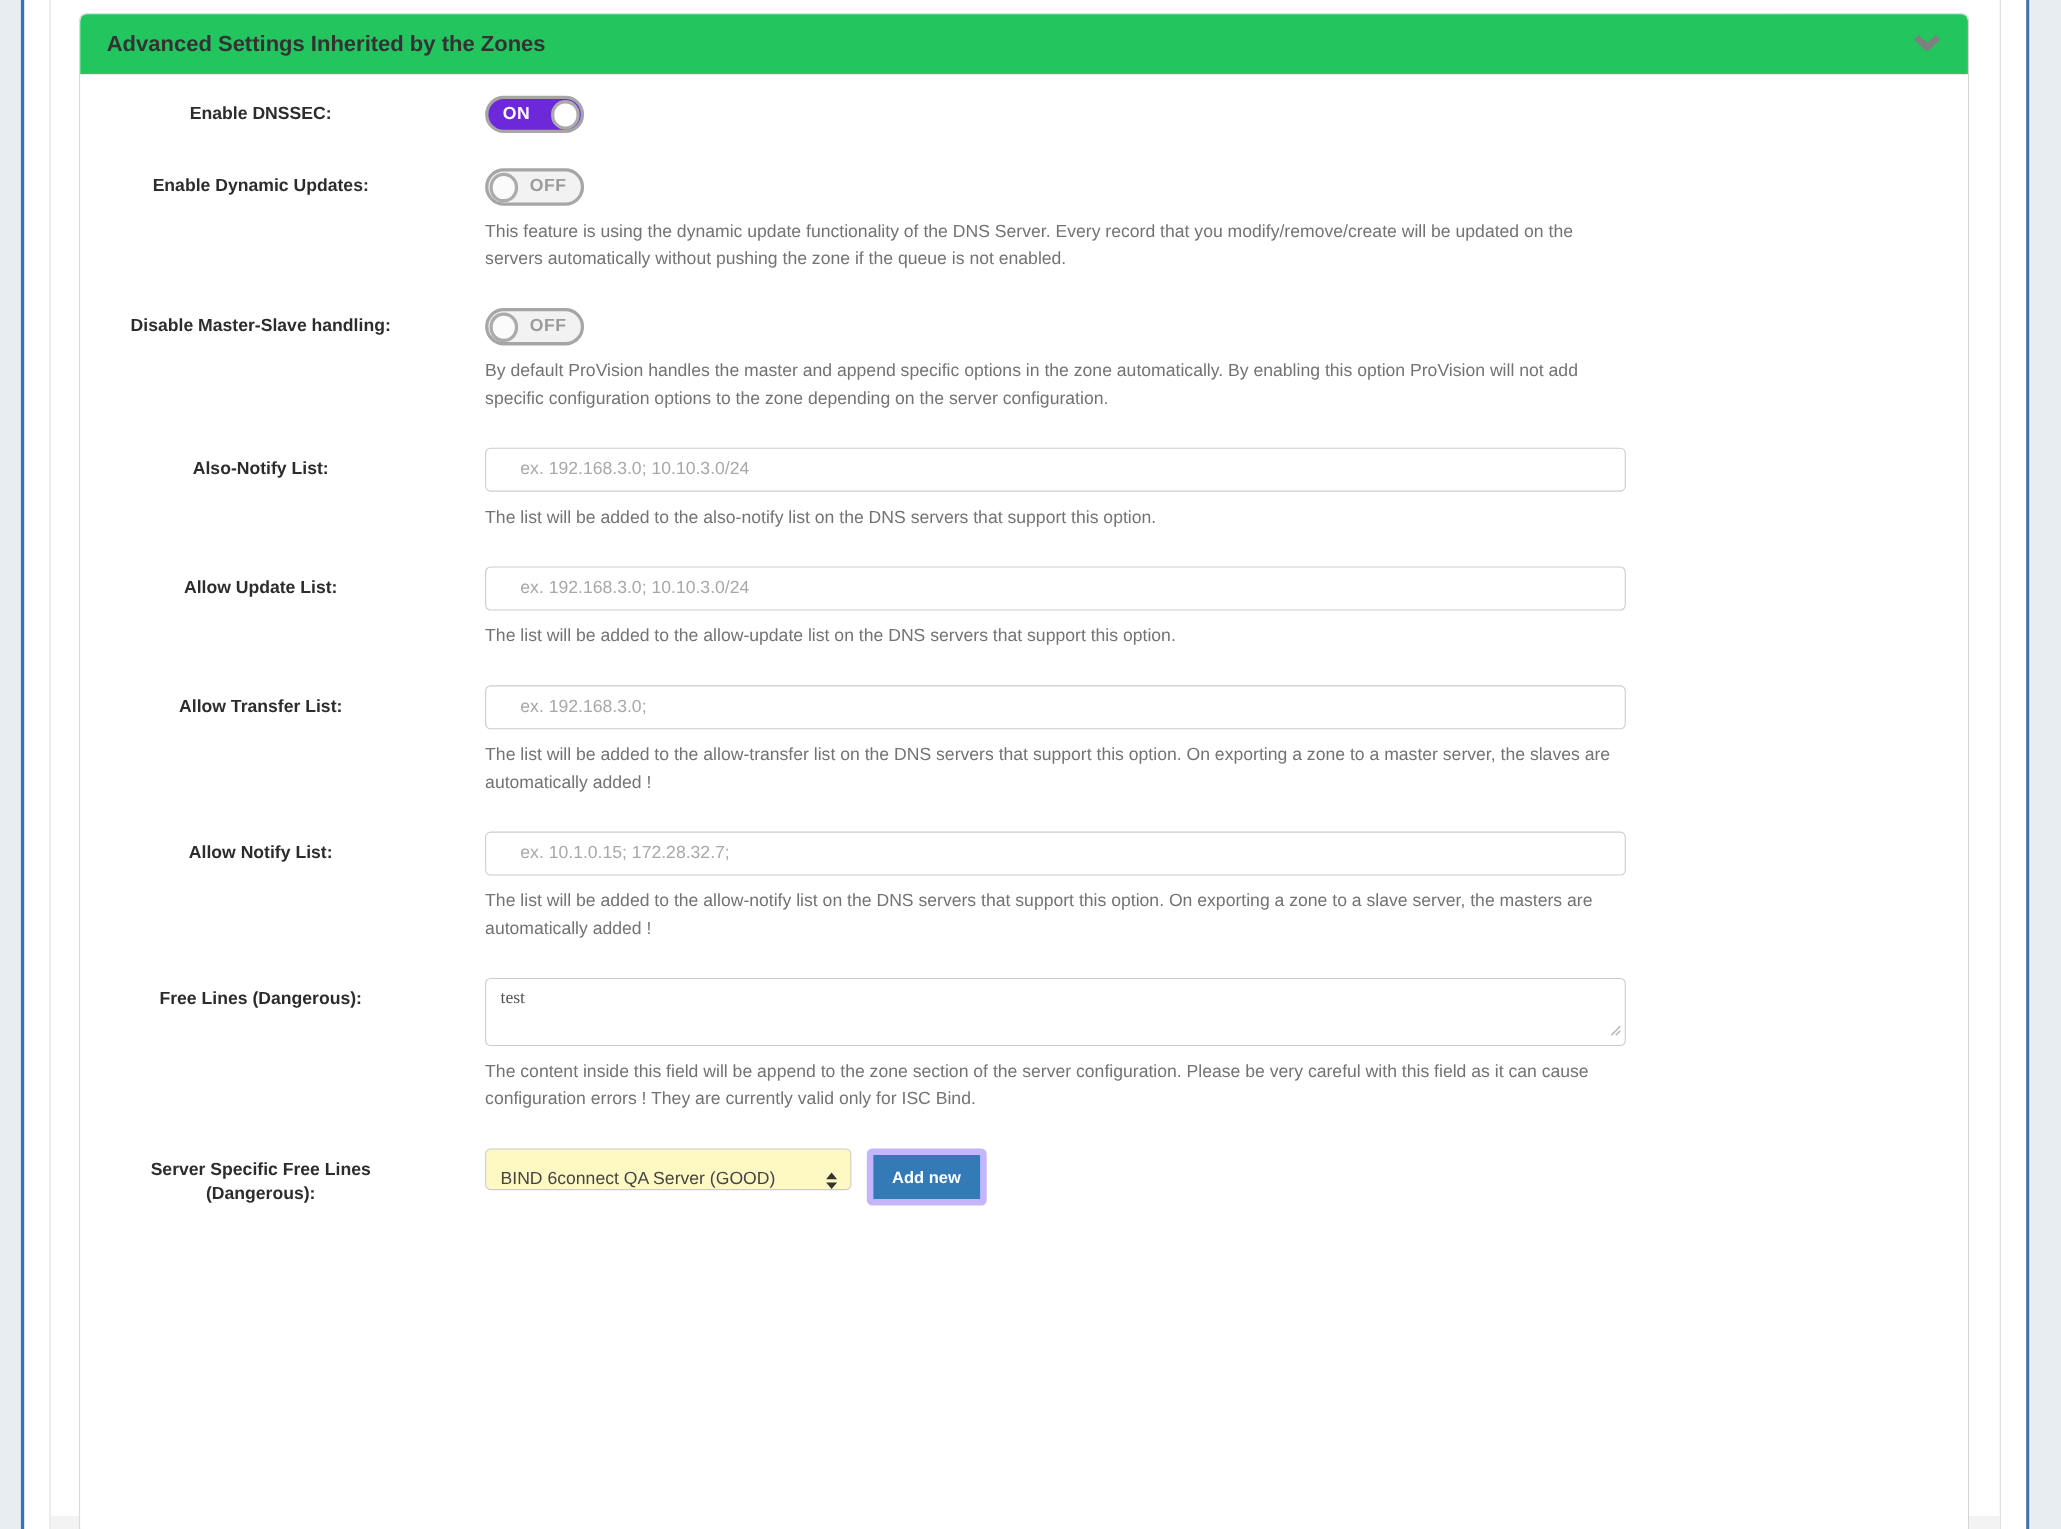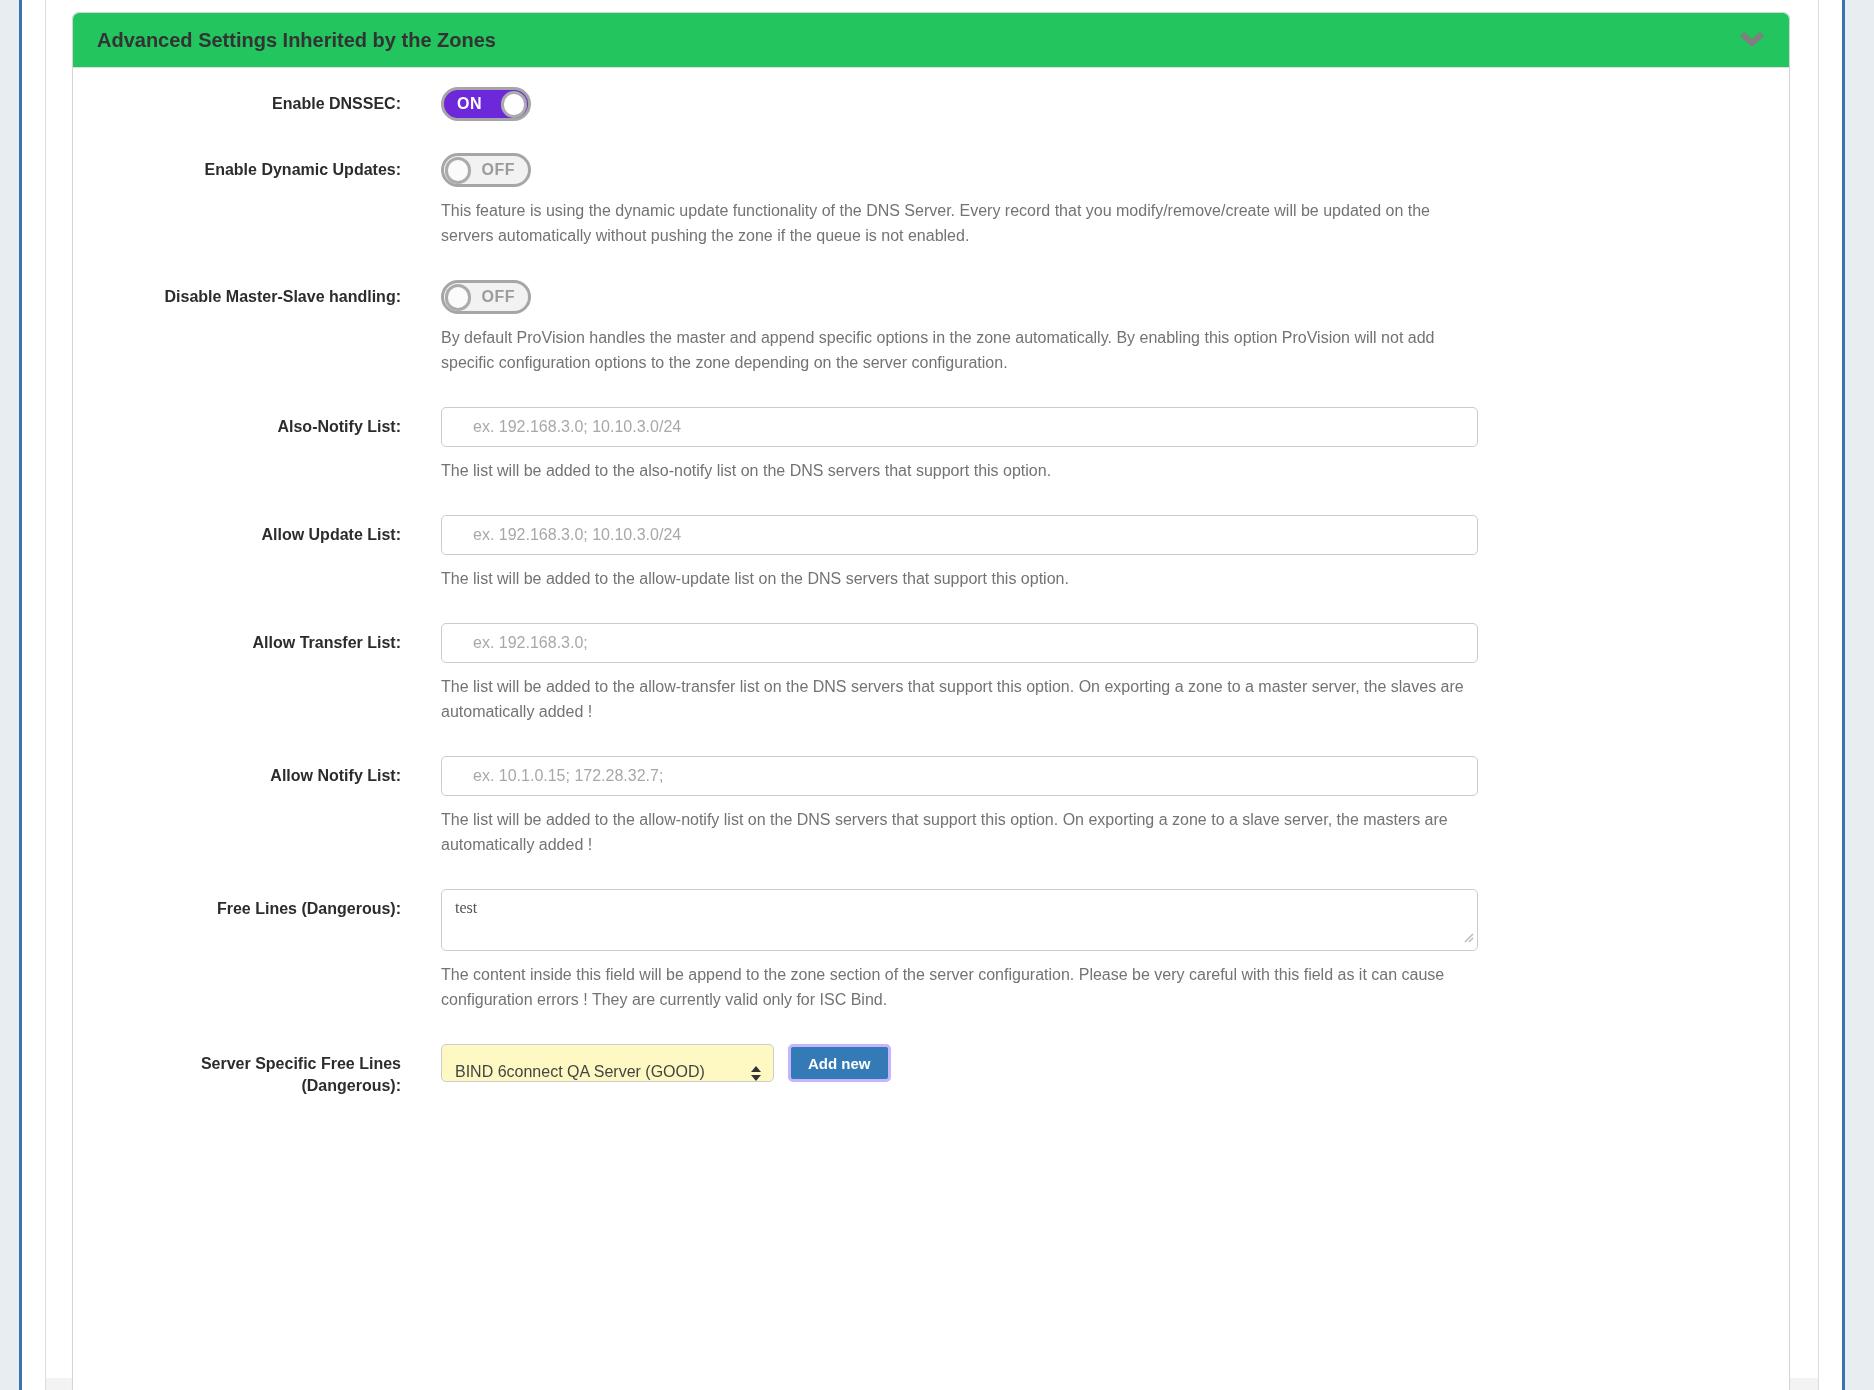--- a/index.html
+++ b/index.html
@@ -34,21 +34,21 @@
     cursor:pointer;
   }
   .panel-title { font-size:20px; font-weight:bold; color:#333333; }
   .chevron { display:inline-flex; align-items:center; }
 
   .panel-body { padding:19px 0 265px 0; background:#fff; border-radius:0 0 6px 6px; }
 
   
   .form-row { display:flex; margin-bottom:32px; }
   .row-label {
-    width:328px; text-align:right; margin-right:40px;
+    width:328px; text-align:center; margin-right:40px;
     font-size:16px; font-weight:bold; color:#2c2c2c; line-height:22px;
   }
   .pt-toggle { padding-top:6px; }
   .pt-input  { padding-top:9px; }
   .row-label .lbl-inner { display:inline-block; max-width:250px; }
   .control-col { width:1037px; }
   .help {
     margin-top:11px; font-size:16px; line-height:25px; color:#737373;
   }
 
@@ -91,22 +91,22 @@
   .fake-select {
     width:333px; height:38px; border:1px solid #cccccc; border-radius:5px;
     background:#fef9c3; display:flex; align-items:flex-end; justify-content:space-between;
     padding:0 12px 0 13px; cursor:pointer;gap:22px;
   }
   .fake-select .sel-text { font-size:16px; color:#444444; white-space:nowrap; }
   .sel-arrows { display:flex; flex-direction:column; gap:3px; align-items:center; }
   .arr-up    { width:0; height:0; border-left:5px solid transparent; border-right:5px solid transparent; border-bottom:6px solid #333; }
   .arr-down  { width:0; height:0; border-left:5px solid transparent; border-right:5px solid transparent; border-top:6px solid #333; }
   .btn-primary {
-    margin-left:14px; height:38px; padding:0 17px;
-    background:#337ab7; border:3px solid #c4b5fd; border-radius:5px;
+    margin-left:14px; height:52px; padding:0 17px;
+    background:#337ab7; border:6px solid #c4b5fd; border-radius:5px;
     color:#ffffff; font-size:15px; font-weight:bold; cursor:pointer;
     font-family:"Liberation Sans","DejaVu Sans",sans-serif;
   }
 </style>
 </head>
 <body>
 
 <div class="chrome chrome-left-bg"></div>
 <div class="chrome chrome-left-blue"></div>
 <div class="chrome chrome-left-gray"></div>

